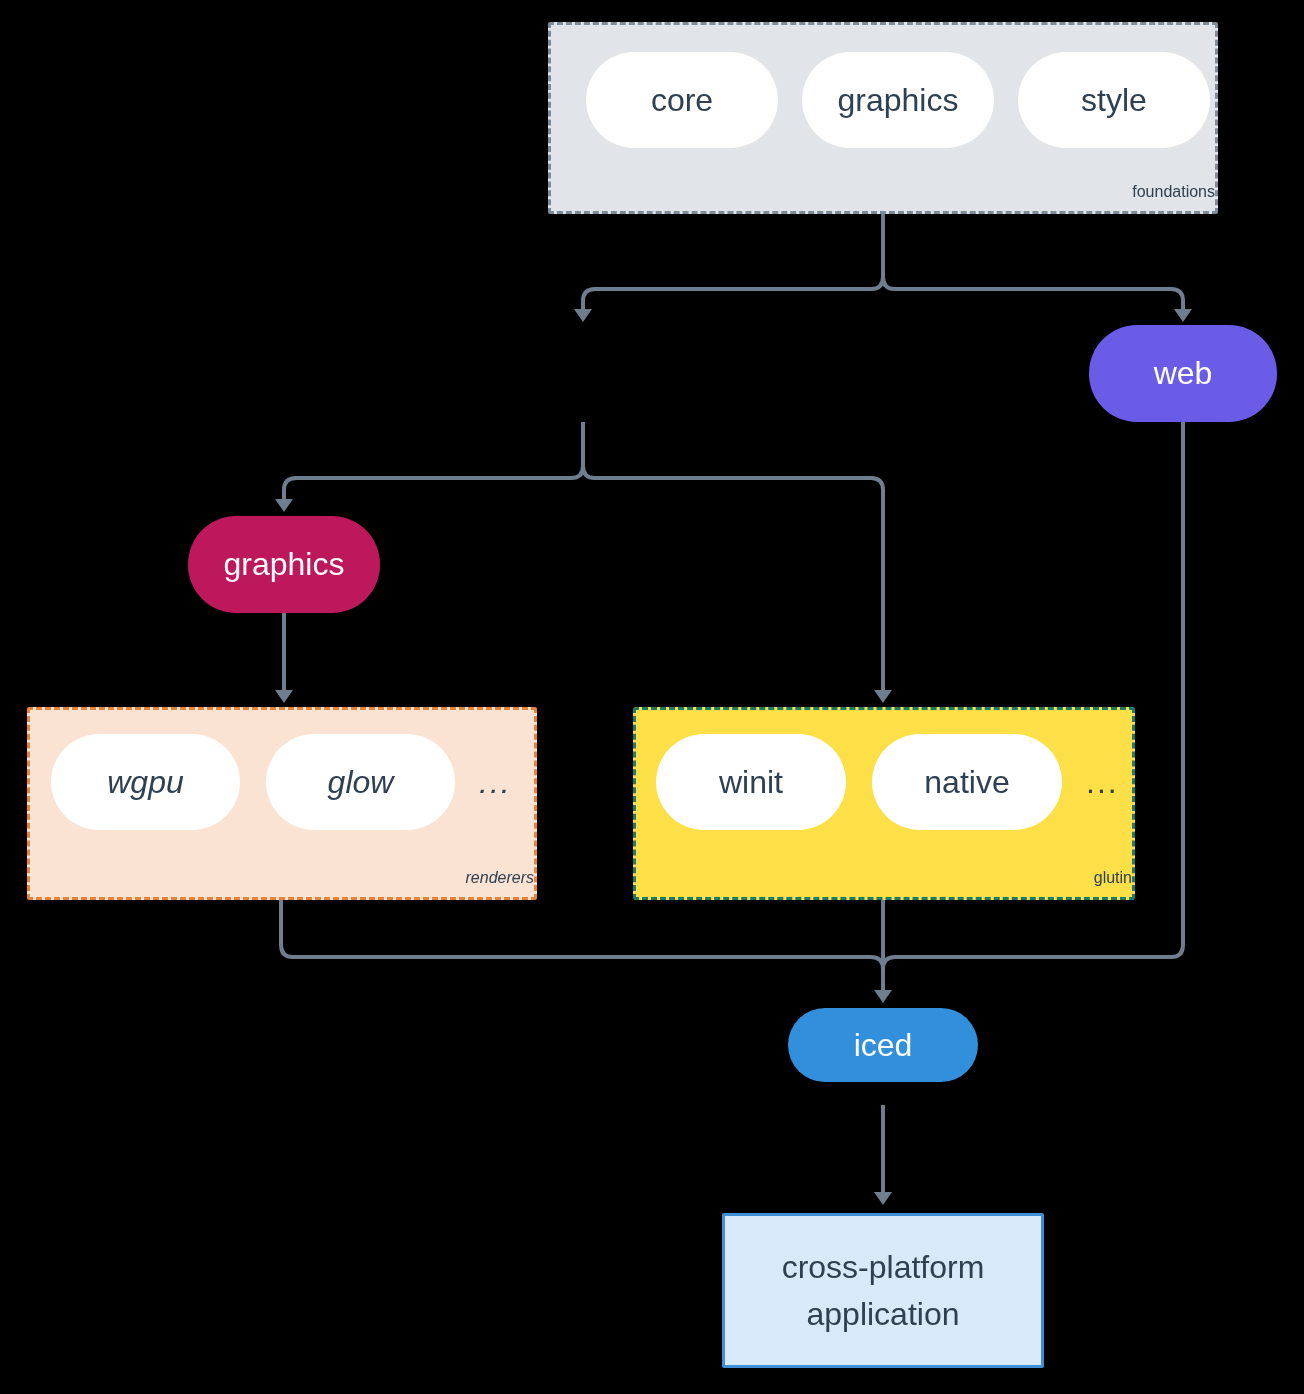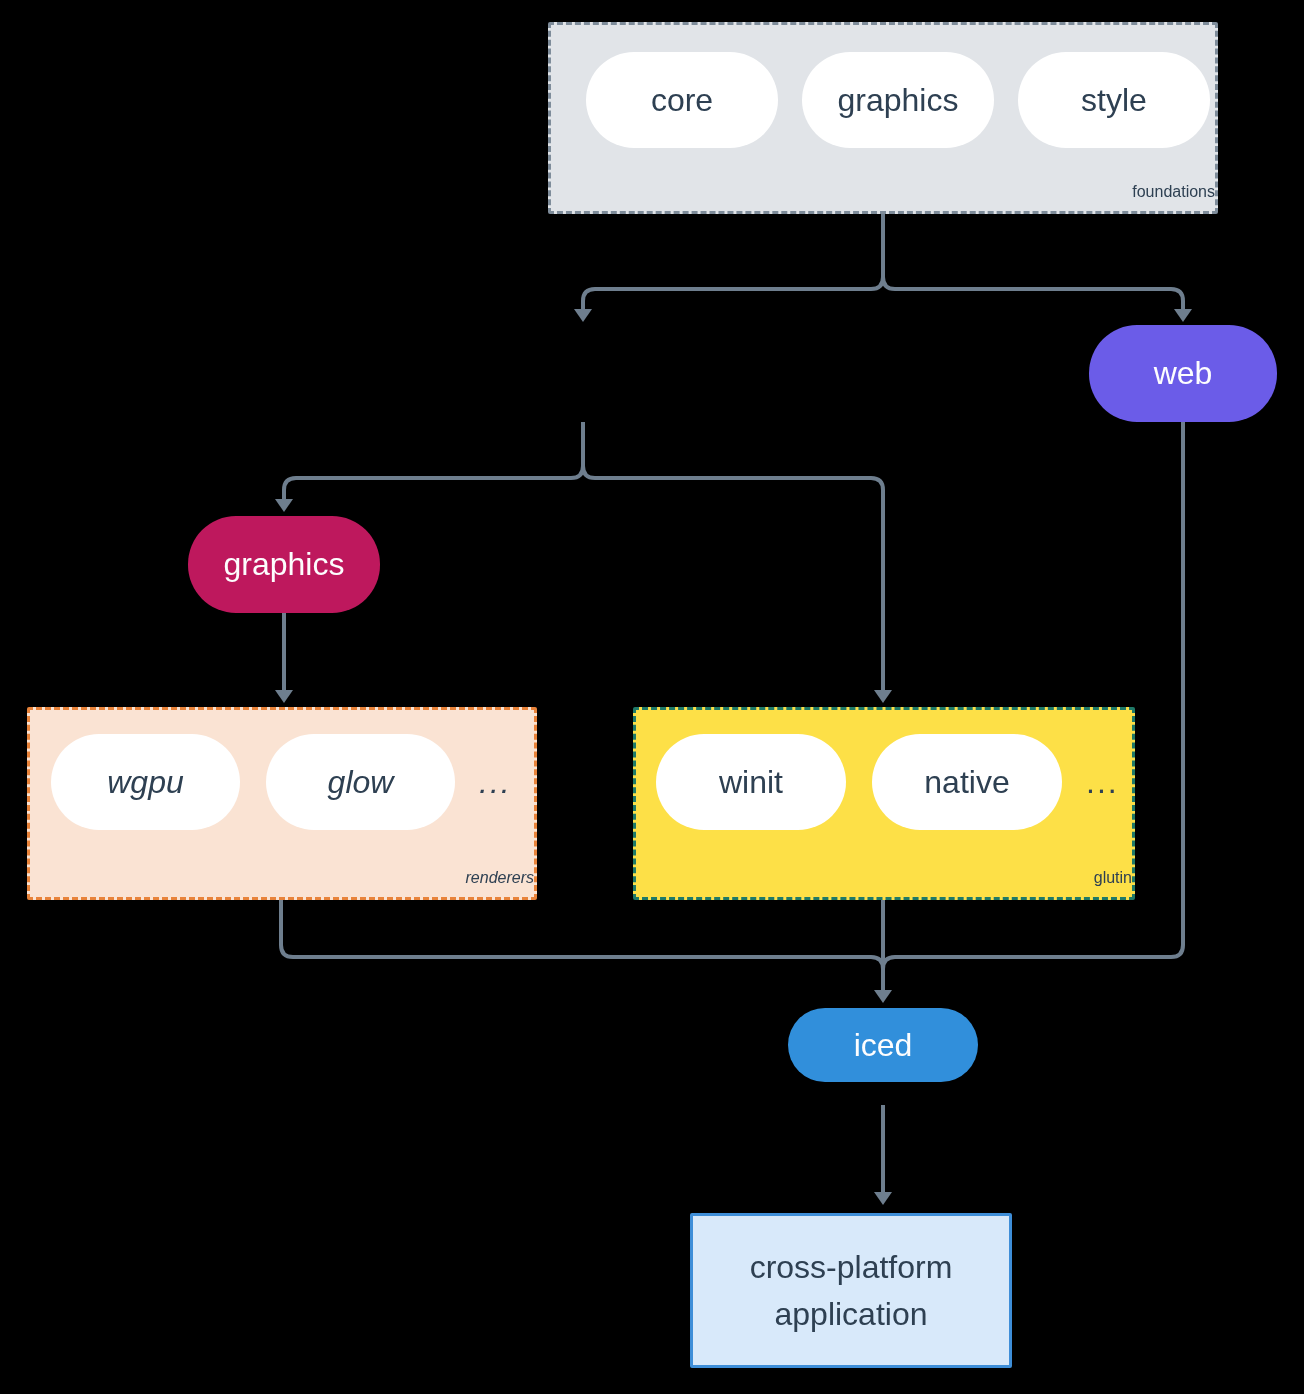--- a/index.html
+++ b/index.html
@@ -44,21 +44,21 @@
   .shells .ellipsis{margin-left:-2px;}
 
   
   .native-pill{left:487px;top:325px;width:192px;height:97px;}
   .web-pill{left:1089px;top:325px;width:188px;height:97px;}
   .graphics-pill{left:188px;top:516px;width:192px;height:97px;}
   .iced-pill{left:788px;top:1008px;width:190px;height:74px;}
 
   
   .app-box{
-    position:absolute;left:690px;top:1213px;width:322px;height:155px;box-sizing:border-box;
+    position:absolute;left:722px;top:1213px;width:322px;height:155px;box-sizing:border-box;
     background:#d8e9fa;border:3px solid #3e8ed8;border-radius:2px;z-index:1;
     display:flex;align-items:center;justify-content:center;text-align:center;
     font-size:32px;line-height:1.45;color:#2e4052;padding:0 18px;
   }
 </style>
 </head>
 <body>
 
 <div class="canvas">
 

